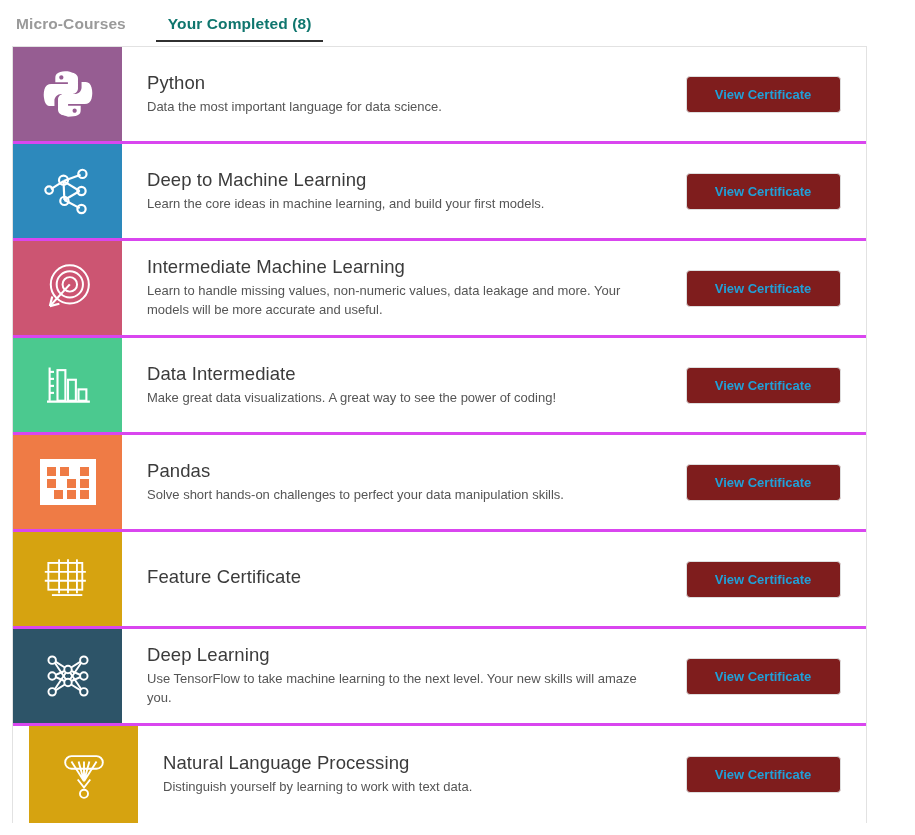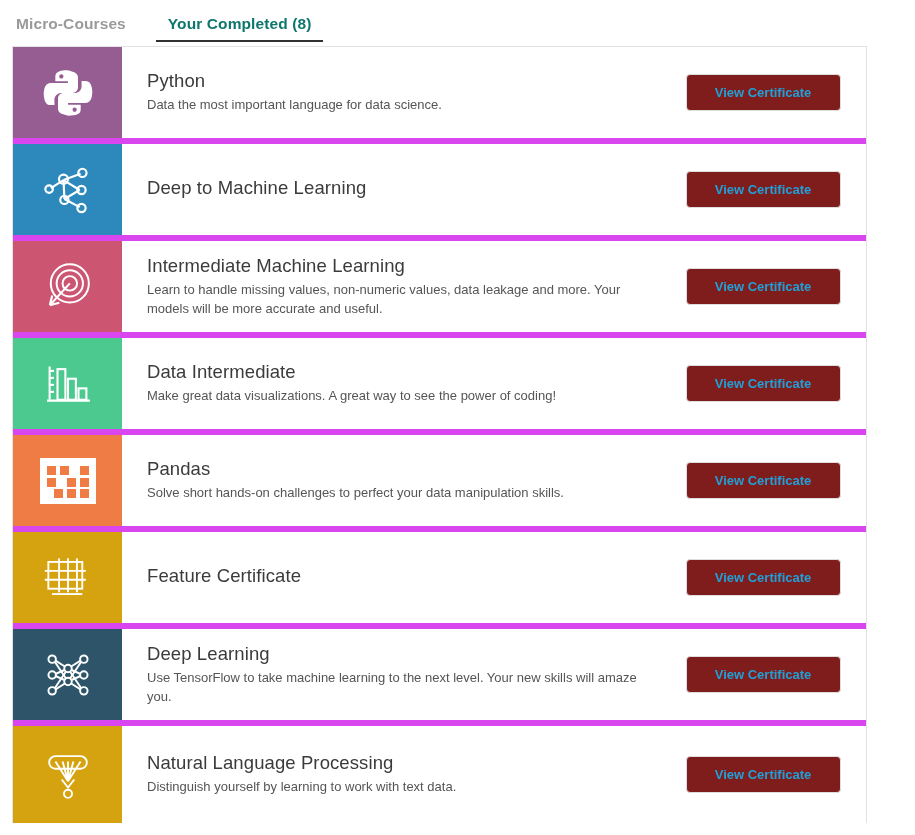--- a/index.html
+++ b/index.html
@@ -41,24 +41,24 @@
   .card {
     margin: 12px 0 0 12px;
     width: 855px;
     border: 1px solid #e2e2e2;
     border-bottom: none;
     background: #fff;
   }
   .row {
     display: flex;
     align-items: stretch;
-    border-bottom: 6px solid #d946ef;
+    border-bottom: 3px solid #d946ef;
     min-height: 97px;
   }
-  .row:last-child { border-bottom: none; }
+  .row:last-child { border-bottom: none; margin-left: 16px; }
 
   .tile {
     width: 109px;
     flex: 0 0 109px;
     display: flex;
     align-items: center;
     justify-content: center;
   }
   .tile svg { display: block; }
 
@@ -153,20 +153,21 @@
           <circle cx="48" cy="11" r="4.6"></circle>
           <circle cx="47" cy="30" r="4.6"></circle>
           <circle cx="28" cy="41" r="4.6"></circle>
           <circle cx="47" cy="50" r="4.6"></circle>
         </svg>
       </span>
     </div>
     <div class="rowmain">
       <div class="rowtext">
         <div class="rowtitle">Deep to Machine Learning</div>
+        <div class="rowdesc">Learn the core ideas in machine learning, and build your first models.</div>
       </div>
       <div class="cta-wrap">
         <button class="cta">View Certificate</button>
       </div>
     </div>
   </div>
 
   <div class="row">
     <div class="tile" style="background:#CC5572">
       <span>

